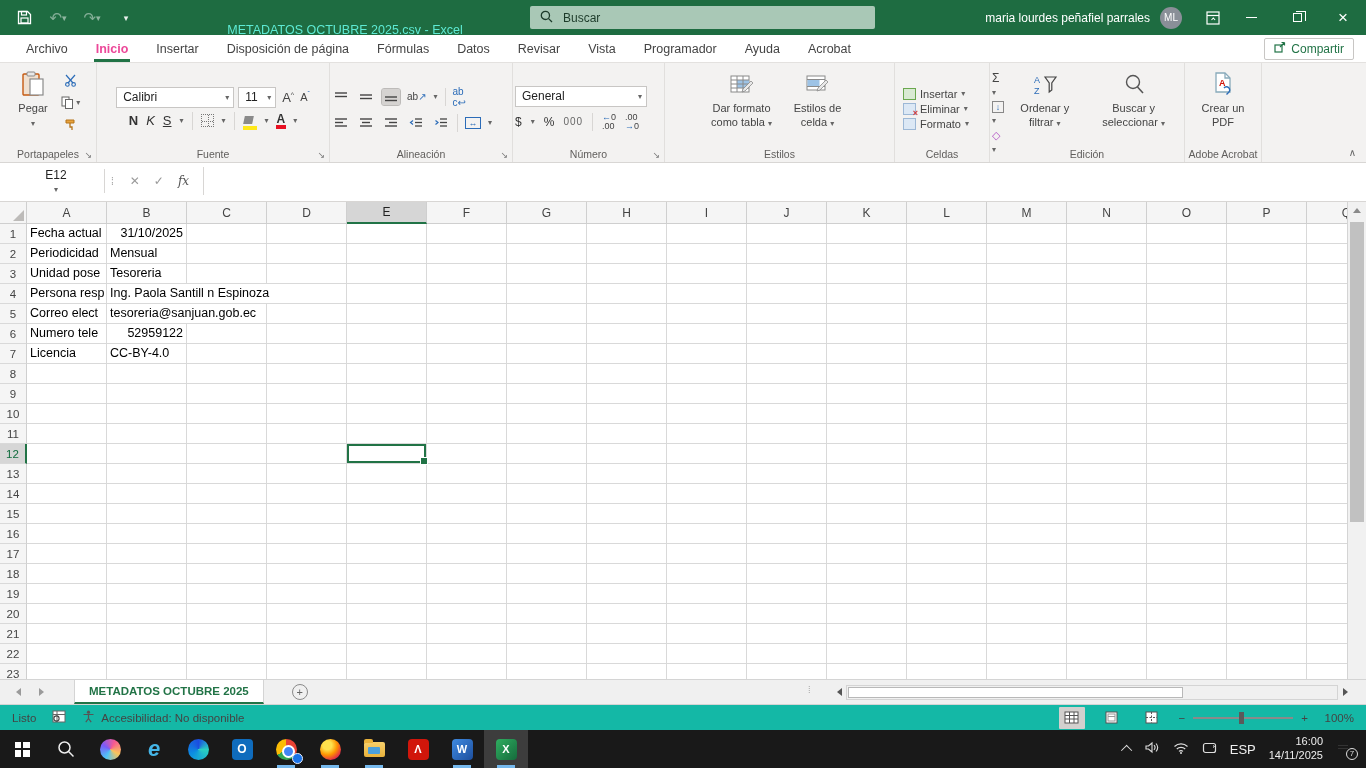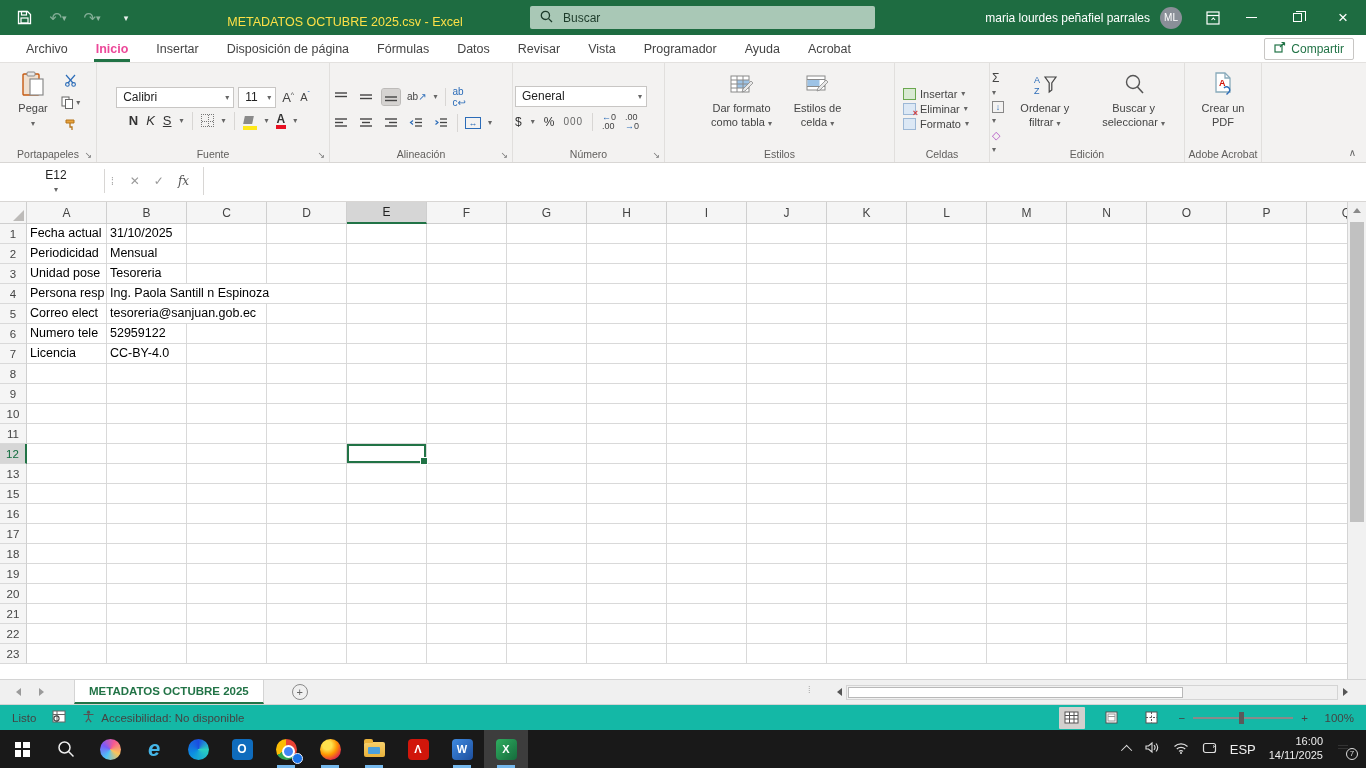--- a/index.html
+++ b/index.html
@@ -7,22 +7,22 @@
     font-family:"Liberation Sans", sans-serif; -webkit-font-smoothing:antialiased; }
   .screen { width:1366px; height:768px; display:flex; flex-direction:column; }
 
   
   .titlebar { position:relative; height:35px; background:#1e6c41; color:#fff; flex:none; }
   .qat { position:absolute; left:14px; top:0; height:35px; display:flex; align-items:center; gap:14px; }
   .qat .qbtn { width:20px; height:20px; display:flex; align-items:center; justify-content:center; }
   .qat svg { display:block; }
   .undo-redo { color:rgba(255,255,255,.45); font-size:15px; }
   .qat .mini-chev { font-size:9px; color:#fff; opacity:.9; }
-  .tb-title { position:absolute; left:345px; top:4px; height:35px; transform:translateX(-50%);
-    display:flex; align-items:center; font-size:12.5px; color:#fde047; white-space:nowrap; }
+  .tb-title { position:absolute; left:345px; top:12px; height:35px; transform:translateX(-50%);
+    display:flex; align-items:center; font-size:12.5px; color:#5eead4; white-space:nowrap; }
   .tb-search { position:absolute; left:530px; top:6px; width:345px; height:23px; background:#a9c8b6;
     border-radius:2px; display:flex; align-items:center; gap:10px; padding:0 10px; color:#1d3b2a; font-size:12px; }
   .tb-right { position:absolute; right:0; top:0; height:35px; display:flex; align-items:center; }
   .tb-user { font-size:12px; color:#fff; margin-right:10px; white-space:nowrap; }
   .tb-avatar { width:22px; height:22px; border-radius:50%; background:#8a8f98; color:#fff;
     font-size:10px; display:flex; align-items:center; justify-content:center; margin-right:16px; }
   .tb-ribopt { width:30px; height:35px; display:flex; align-items:center; justify-content:center; }
   .winbtn { width:46px; height:35px; display:flex; align-items:center; justify-content:center; color:#fff; }
   .winbtn.close { font-size:17px; }
   .ic-min { width:11px; height:1px; background:#fff; display:block; }
@@ -141,21 +141,21 @@
   .col-hdr.sel { background:#d6d6d6; border-bottom:2px solid #217346; color:#222; }
   .grid-row { display:flex; height:20px; }
   .row-hdr { width:27px; flex:none; background:#f5f5f5; border-right:1px solid #cfcfcf;
     border-bottom:1px solid #d9d9d9; font-size:11.5px; color:#444; display:flex; align-items:center;
     justify-content:center; }
   .row-hdr.sel { background:#d6d6d6; border-right:2px solid #217346; color:#0f6b3c; }
   .cell { width:80px; flex:none; border-right:1px solid #d9d9d9; border-bottom:1px solid #d9d9d9;
     font-size:12.5px; color:#000; line-height:19px; position:relative; padding:0 3px; }
   .cell.clip { overflow:hidden; white-space:nowrap; }
   .cell .bval { display:block; white-space:nowrap; }
-  .cell .bval.right { text-align:left; }
+  .cell .bval.right { text-align:right; }
   .cell .bval.spill { position:absolute; left:0; top:0; height:19px; padding:0 3px; background:#fff; z-index:2; }
   .cell.selected { z-index:3; box-shadow:inset 0 0 0 2px #217346; }
   .cell.selected::after { content:''; position:absolute; right:-2px; bottom:-2px; width:6px; height:6px;
     background:#217346; border:1px solid #fff; }
   .vscroll { width:19px; flex:none; background:#f1f1f1; border-left:1px solid #d4d4d4; position:relative; }
   .vs-up { height:17px; display:flex; align-items:center; justify-content:center; }
   .tri-up { border-left:4px solid transparent; border-right:4px solid transparent; border-bottom:5px solid #8a8a8a; }
   .vs-thumb { position:absolute; left:2px; right:2px; top:20px; height:300px; background:#c1c1c1; }
 
   
@@ -847,20 +847,40 @@
             <div class="cell"></div>
             <div class="cell"></div>
             <div class="cell"></div>
             <div class="cell"></div>
             <div class="cell"></div>
             <div class="cell"></div>
             <div class="cell"></div>
           </div>
           <div class="grid-row">
             <div class="row-hdr">13</div>
+            <div class="cell"></div>
+            <div class="cell"></div>
+            <div class="cell"></div>
+            <div class="cell"></div>
+            <div class="cell"></div>
+            <div class="cell"></div>
+            <div class="cell"></div>
+            <div class="cell"></div>
+            <div class="cell"></div>
+            <div class="cell"></div>
+            <div class="cell"></div>
+            <div class="cell"></div>
+            <div class="cell"></div>
+            <div class="cell"></div>
+            <div class="cell"></div>
+            <div class="cell"></div>
+            <div class="cell"></div>
+          </div>
+          <div class="grid-row">
+            <div class="row-hdr">14</div>
             <div class="cell"></div>
             <div class="cell"></div>
             <div class="cell"></div>
             <div class="cell"></div>
             <div class="cell"></div>
             <div class="cell"></div>
             <div class="cell"></div>
             <div class="cell"></div>
             <div class="cell"></div>
             <div class="cell"></div>

